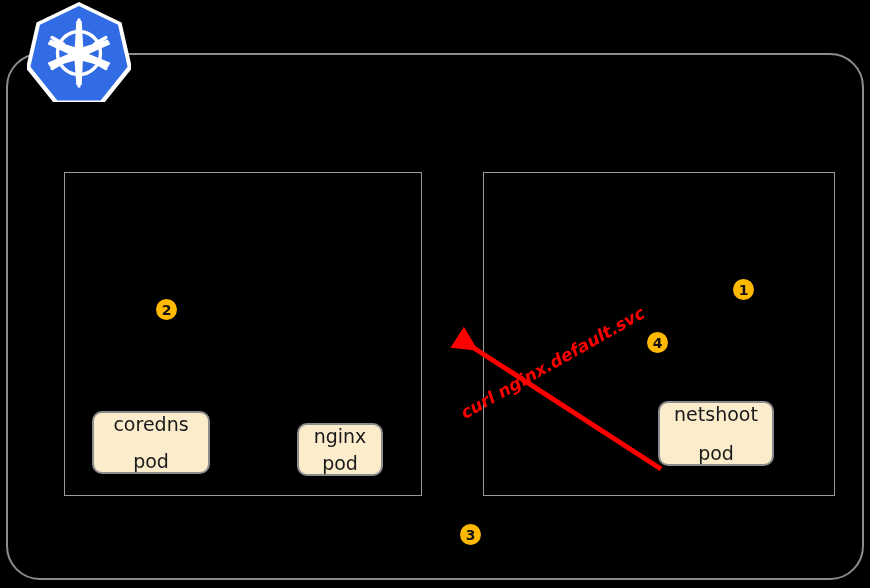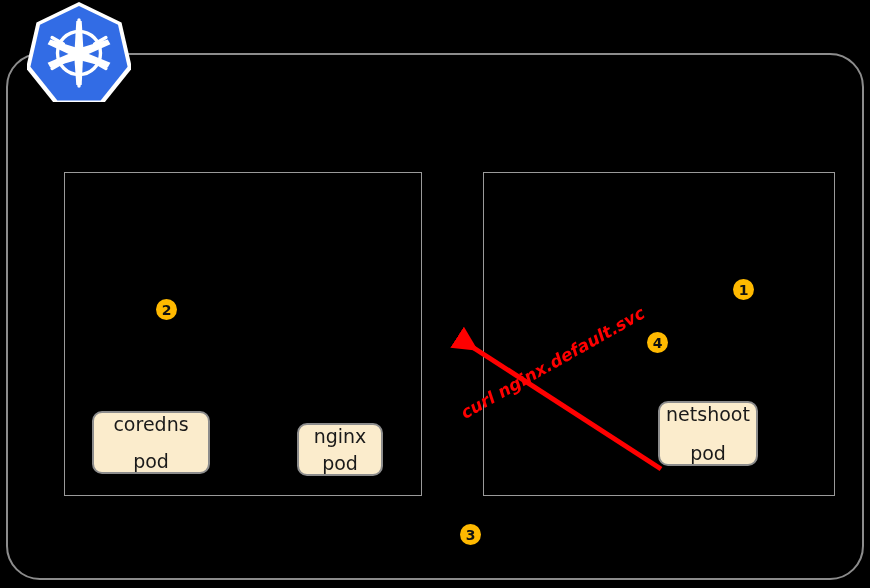--- a/index.html
+++ b/index.html
@@ -67,21 +67,21 @@
     flex-direction: column;
     align-items: center;
     justify-content: space-between;
     color: #1a1a1a;
     font-size: 19px;
     line-height: 1.16;
     text-align: center;
   }
   .pod-coredns  { left: 92px;  top: 411px; width: 118px; height: 63px; }
   .pod-nginx    { left: 297px; top: 409px; width: 86px;  height: 53px; margin-top: 14px; }
-  .pod-netshoot { left: 658px; top: 401px; width: 100px; height: 65px; }
+  .pod-netshoot { left: 658px; top: 401px; width: 116px; height: 65px; }
 
   
   .badge {
     position: absolute;
     width: 21px;
     height: 21px;
     border-radius: 50%;
     background: #ffb900;
     color: #111111;
     font-size: 14px;

